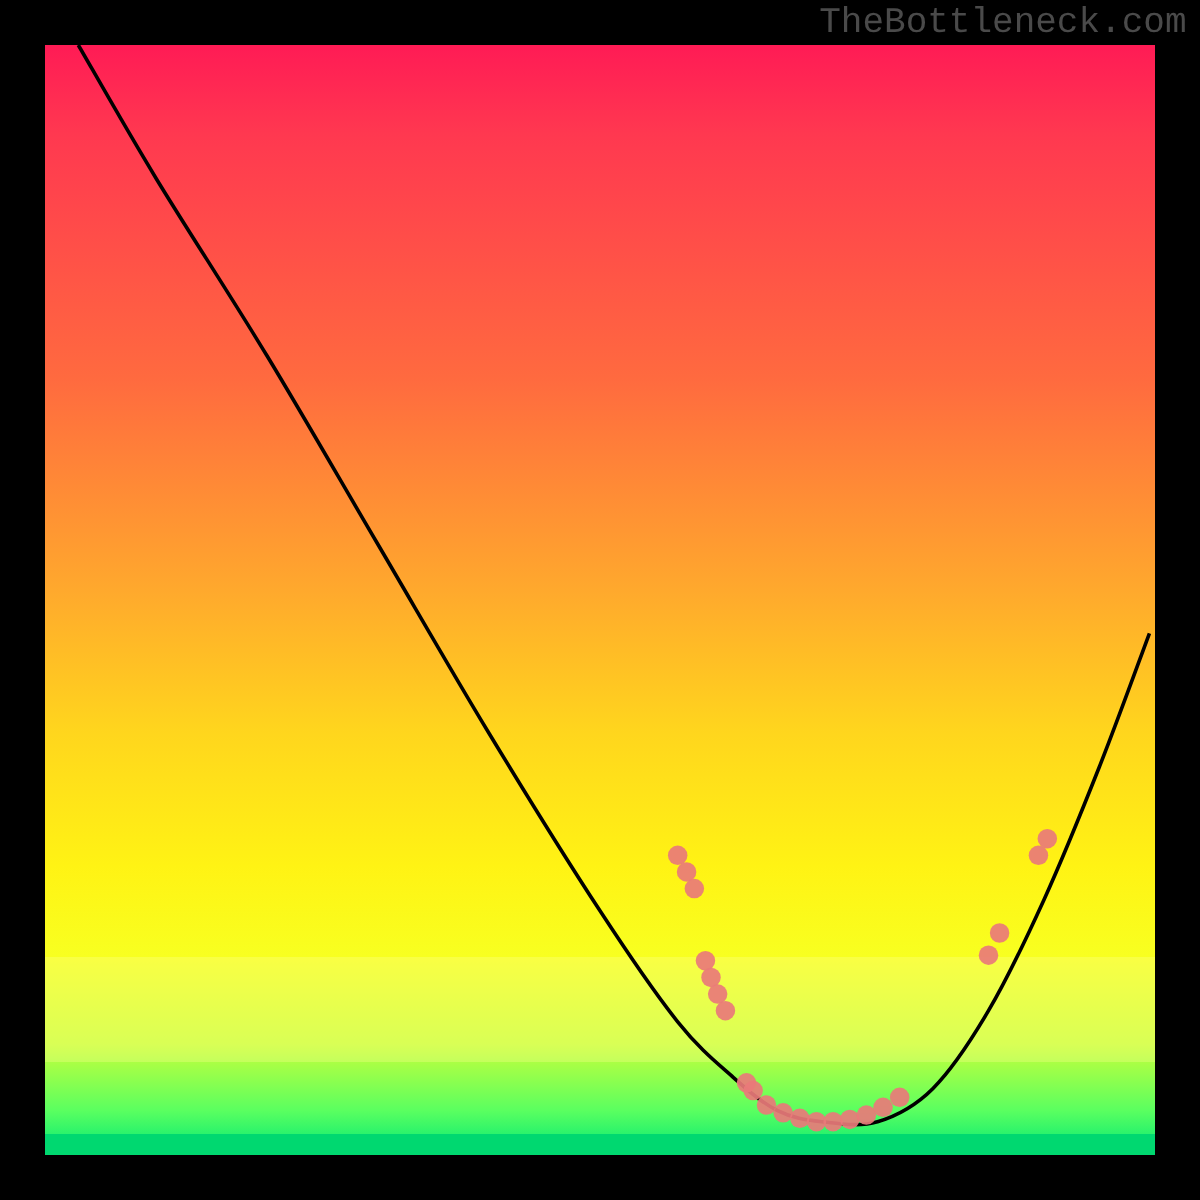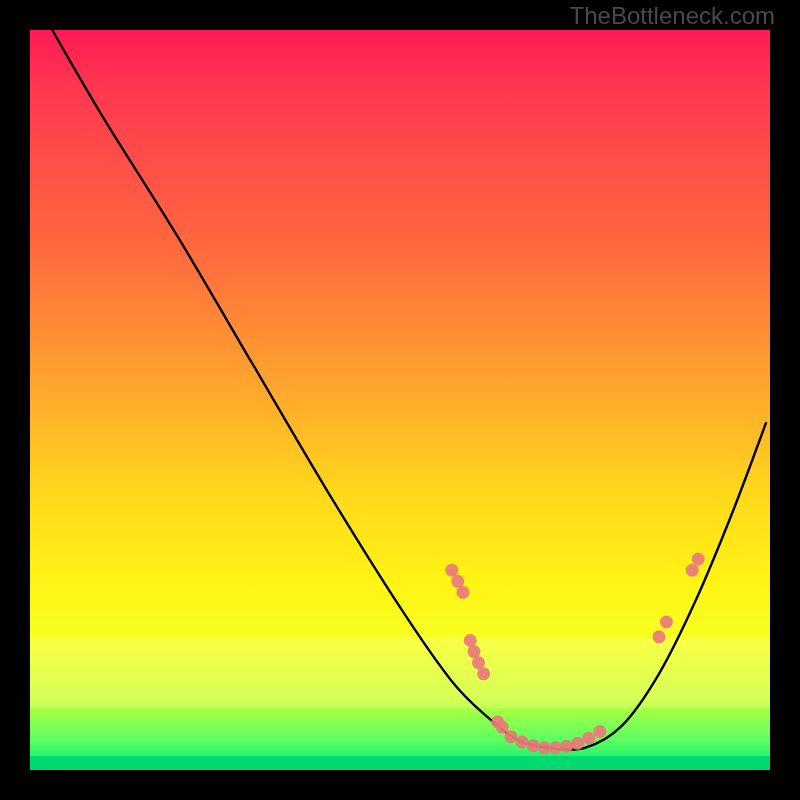--- a/index.html
+++ b/index.html
@@ -6,22 +6,22 @@
   html, body { width: 800px; height: 800px; overflow: hidden; background: #000; }
   .frame {
     position: relative;
     width: 800px;
     height: 800px;
     background: #000;
   }
   .watermark {
     position: absolute;
     top: 2px;
-    right: 25px;
-    font-family: Liberation Sans, sans-serif;
+    right: 9px;
+    font-family: Liberation Mono, monospace;
     font-size: 24px;
     font-weight: 500;
     color: #4a4a4a;
     letter-spacing: 0px;
     text-align: right;
   }
   .plot-box {
     position: absolute;
     left: 30px;
     top: 30px;

